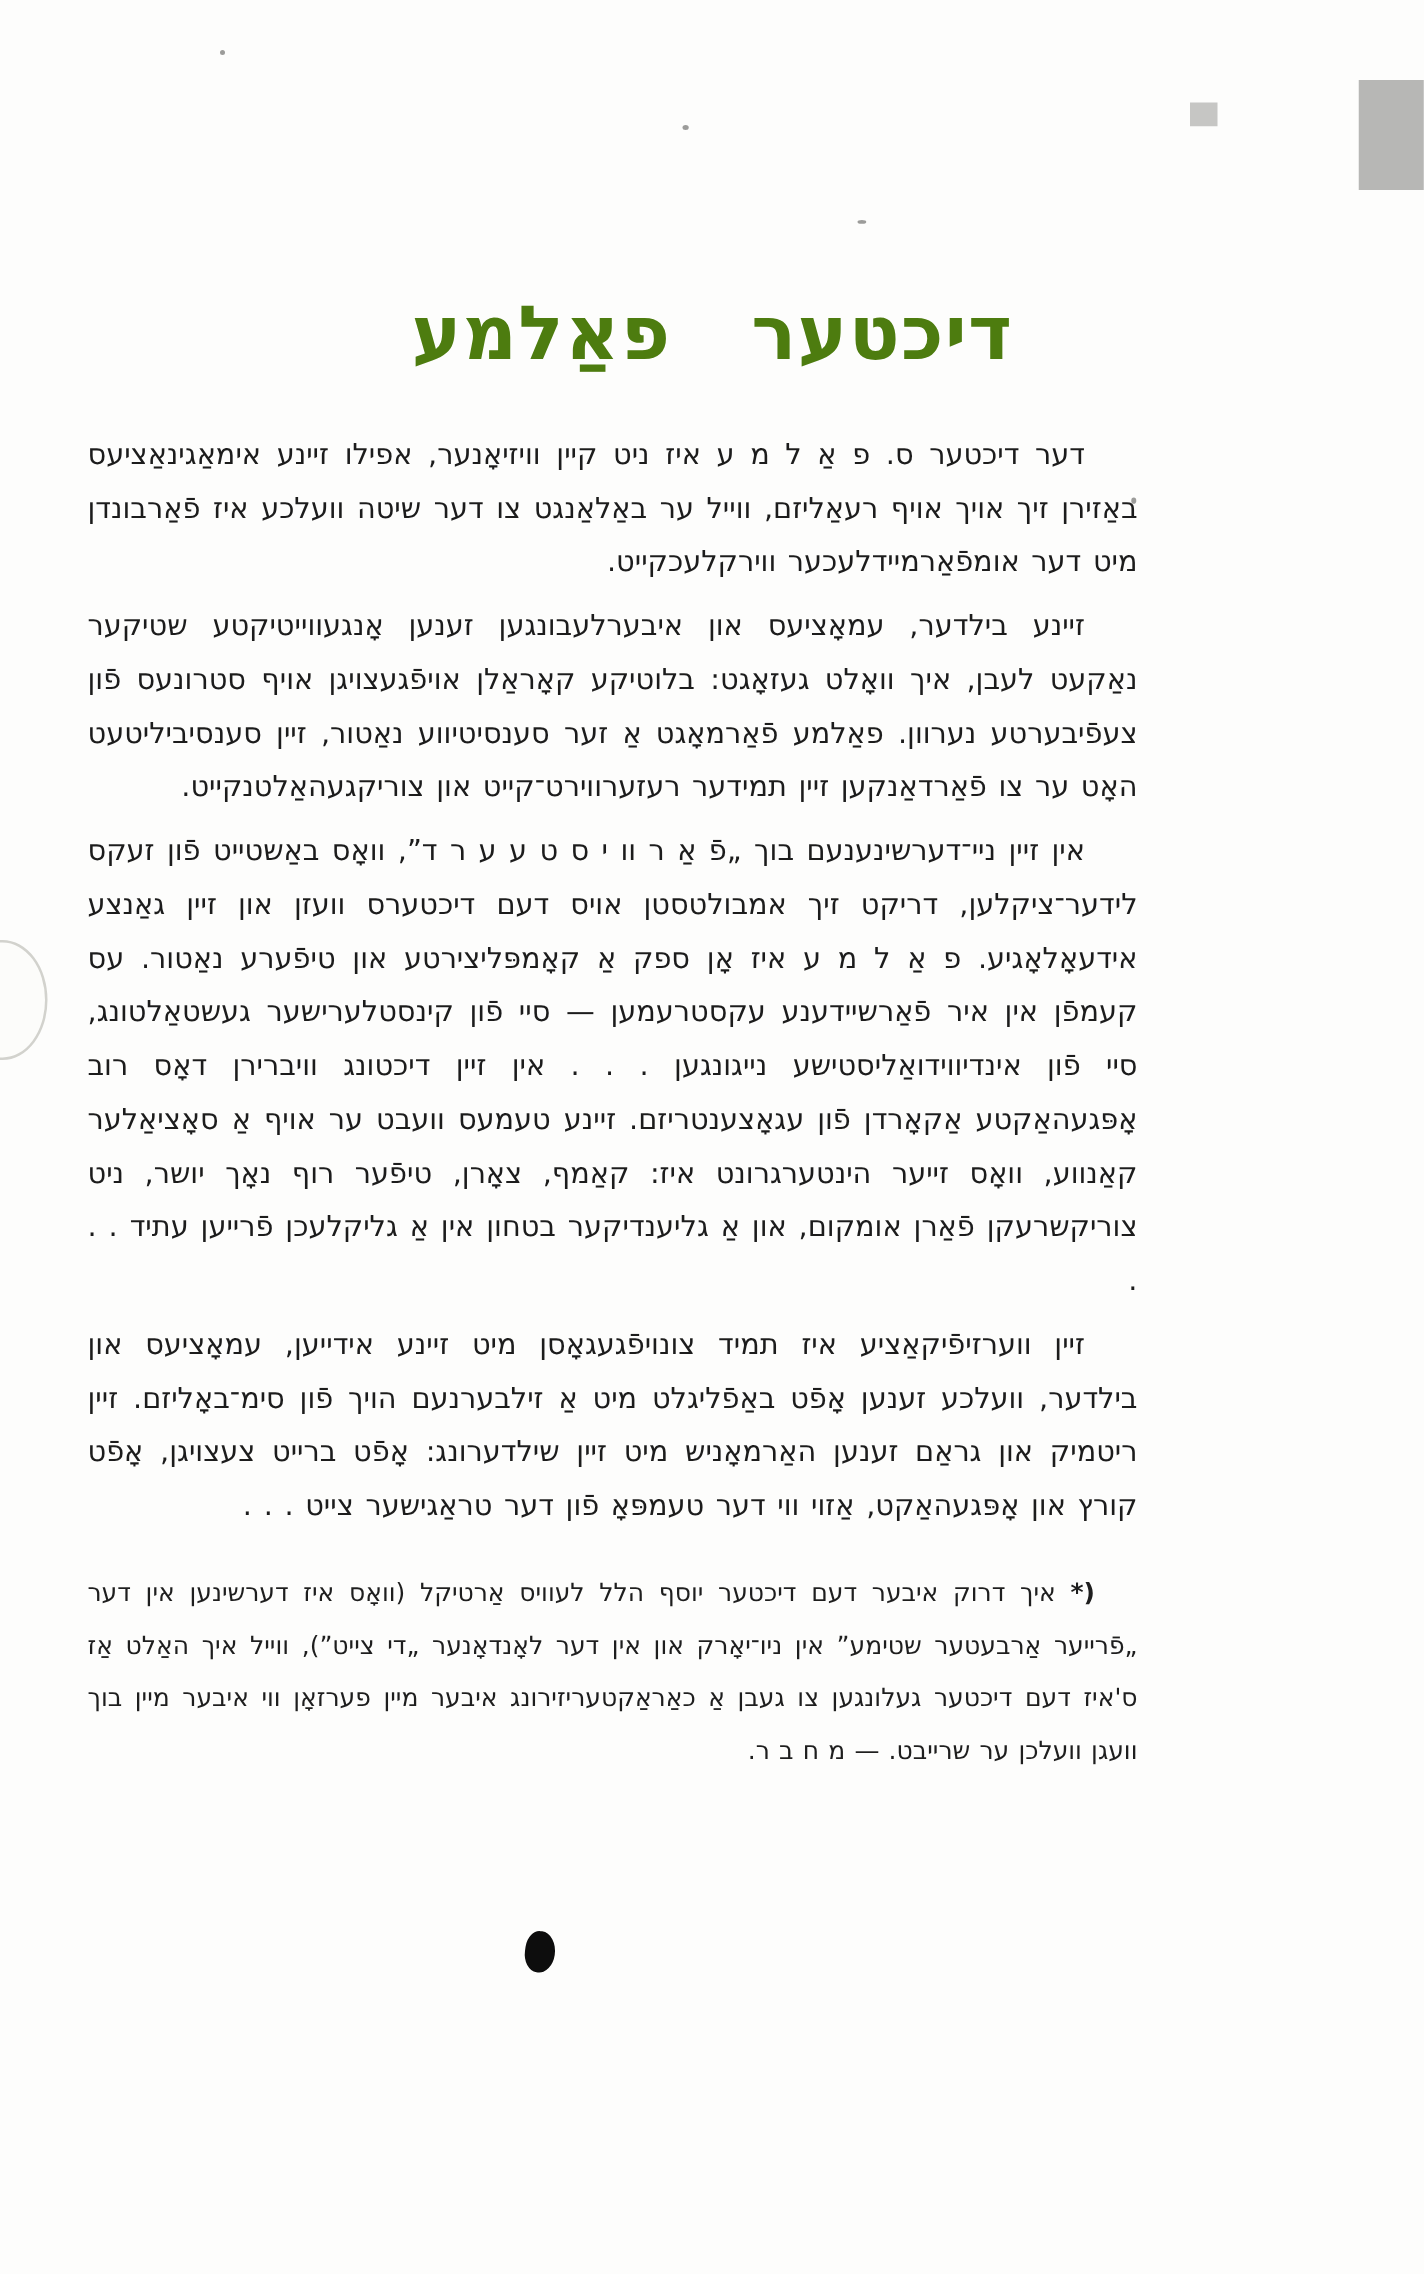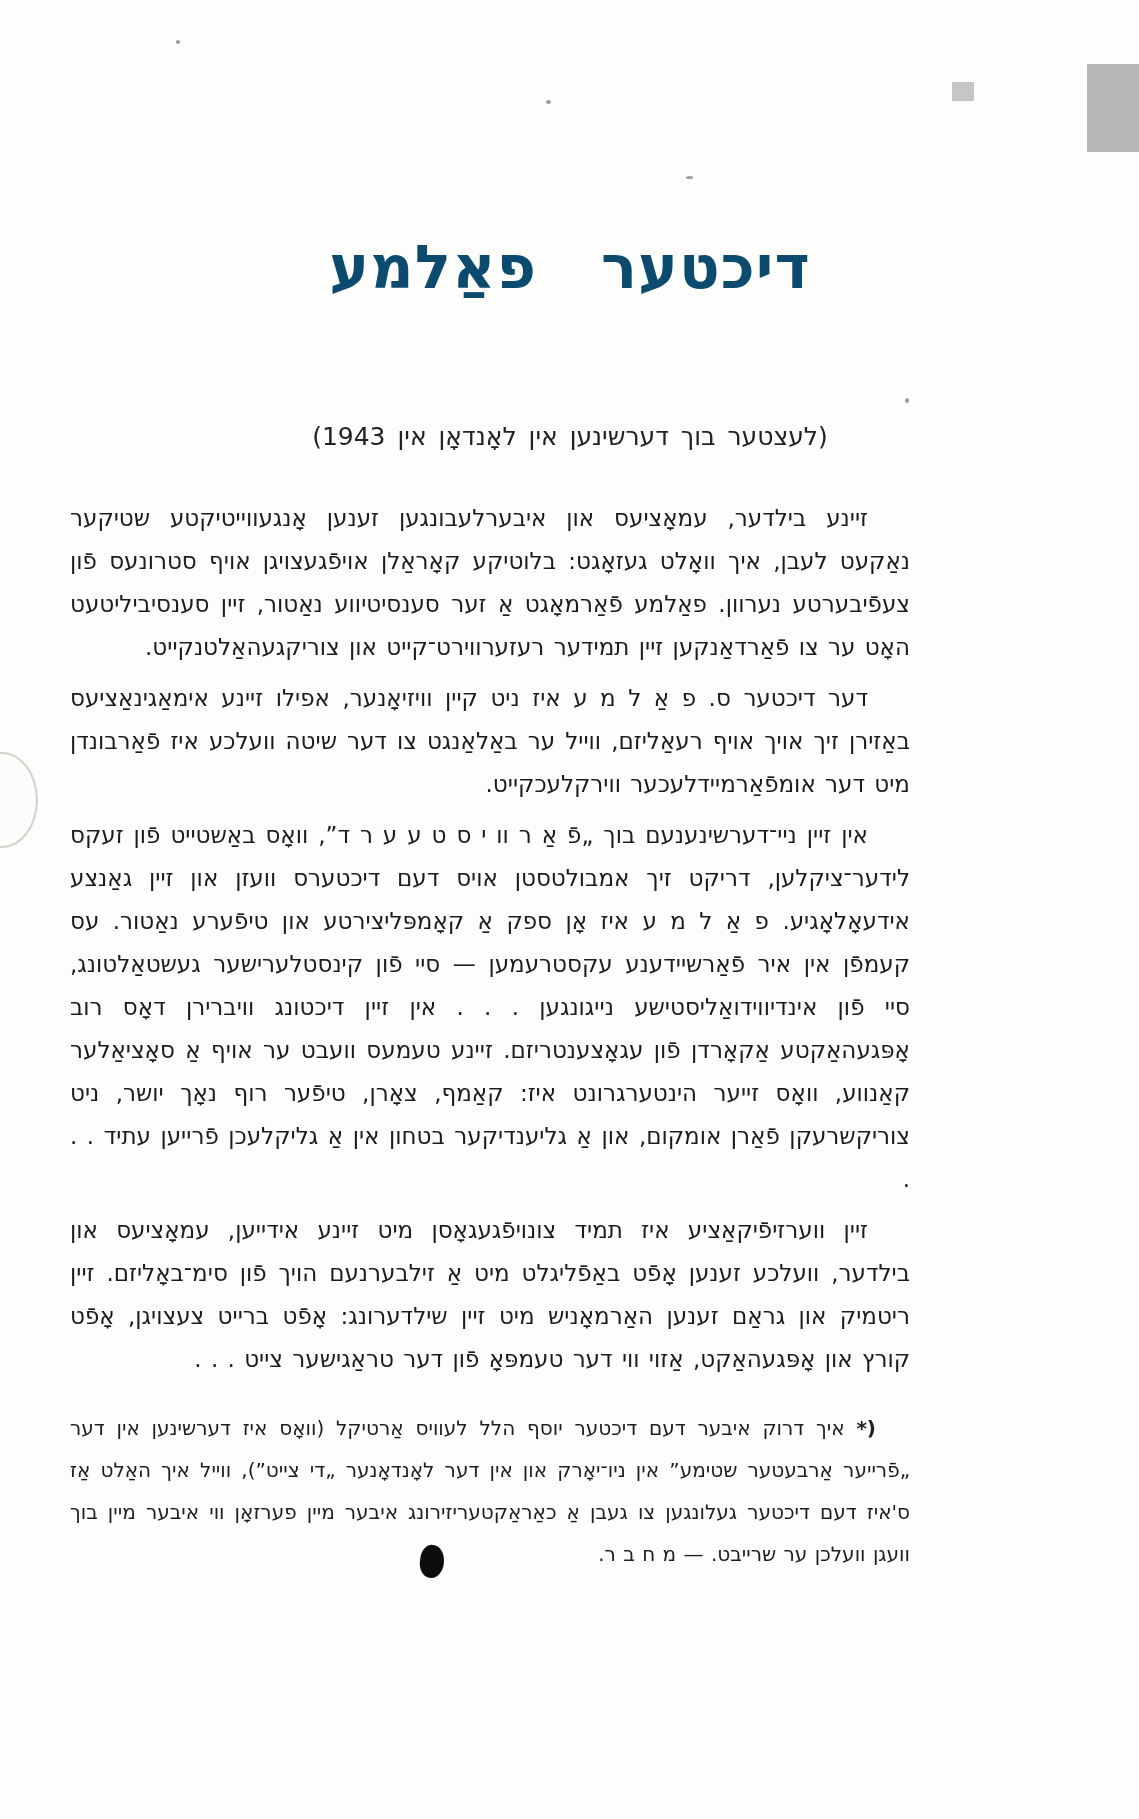--- a/index.html
+++ b/index.html
@@ -11,21 +11,21 @@
     font-family:"DejaVu Sans", sans-serif;
     color:#1b1b1b;
   }
   .page{position:absolute;inset:0;direction:rtl;}
   .content{margin:0 229px 0 70px;padding-top:235px;}
 
   
   .heading{text-align:center;transform:translateX(80px);}
   .title-line{
     margin:0;font-weight:bold;font-size:60px;line-height:64px;
-    letter-spacing:1px;color:#0c4a6e;
+    letter-spacing:1px;color:#4d7c0f;
   }
   .title-line.first{word-spacing:42px;}
   .title-line.second{margin-top:44px;word-spacing:14px;}
   .title-mark{font-size:22px;font-weight:bold;vertical-align:18px;letter-spacing:0;}
   .subtitle{
     margin:122px 0 0;font-size:25px;line-height:32px;color:#222;
     word-spacing:4px;
   }
   .byline{margin:44px 0 0;font-size:26px;line-height:40px;color:#1d1d1d;}
   .byline .author{font-weight:bold;font-size:30px;letter-spacing:2px;margin-right:10px;}
@@ -73,26 +73,25 @@
   <div class="artifact speck s3"></div>
   <div class="artifact speck s4"></div>
   <div class="artifact ink-smudge"></div>
 
   <div class="content">
 
     <header class="heading">
       <h1 class="title-line first">
         <span>דיכטער פאַלמע</span>
       </h1>
-      <p class="subtitle">(לעצטער בוך דערשינען אין לאָנדאָן אין 1943)</p>
     </header>
 
     <main class="body-text">
+      <p class="para">דער דיכטער ס. פ אַ ל מ ע איז ניט קיין וויזיאָנער, אפילו זיינע אימאַגינאַציעס באַזירן זיך אויך אויף רעאַליזם, ווייל ער באַלאַנגט צו דער שיטה וועלכע איז פֿאַרבונדן מיט דער אומפֿאַרמיידלעכער ווירקלעכקייט.</p>
       <p class="para">זיינע בילדער, עמאָציעס און איבערלעבונגען זענען אָנגעווייטיקטע שטיקער נאַקעט לעבן, איך וואָלט געזאָגט: בלוטיקע קאָראַלן אויפֿגעצויגן אויף סטרונעס פֿון צעפֿיבערטע נערוון. פאַלמע פֿאַרמאָגט אַ זער סענסיטיווע נאַטור, זיין סענסיביליטעט האָט ער צו פֿאַרדאַנקען זיין תמידער רעזערווירט־קייט און צוריקגעהאַלטנקייט.</p>
-      <p class="para">דער דיכטער ס. פ אַ ל מ ע איז ניט קיין וויזיאָנער, אפילו זיינע אימאַגינאַציעס באַזירן זיך אויך אויף רעאַליזם, ווייל ער באַלאַנגט צו דער שיטה וועלכע איז פֿאַרבונדן מיט דער אומפֿאַרמיידלעכער ווירקלעכקייט.</p>
       <p class="para">אין זיין ניי־דערשינענעם בוך „פֿ אַ ר וו י ס ט ע  ע ר ד”, וואָס באַשטייט פֿון זעקס לידער־ציקלען, דריקט זיך אמבולטסטן אויס דעם דיכטערס וועזן און זיין גאַנצע אידעאָלאָגיע. פ אַ ל מ ע איז אָן ספק אַ קאָמפּליצירטע און טיפֿערע נאַטור. עס קעמפֿן אין איר פֿאַרשיידענע עקסטרעמען — סיי פֿון קינסטלערישער געשטאַלטונג, סיי פֿון אינדיווידואַליסטישע נייגונגען . . . אין זיין דיכטונג וויברירן דאָס רוב אָפּגעהאַקטע אַקאָרדן פֿון עגאָצענטריזם. זיינע טעמעס וועבט ער אויף אַ סאָציאַלער קאַנווע, וואָס זייער הינטערגרונט איז: קאַמף, צאָרן, טיפֿער רוף נאָך יושר, ניט צוריקשרעקן פֿאַרן אומקום, און אַ גליענדיקער בטחון אין אַ גליקלעכן פֿרייען עתיד . . .</p>
       <p class="para">זיין ווערזיפֿיקאַציע איז תמיד צונויפֿגעגאָסן מיט זיינע אידייען, עמאָציעס און בילדער, וועלכע זענען אָפֿט באַפֿליגלט מיט אַ זילבערנעם הויך פֿון סימ־באָליזם. זיין ריטמיק און גראַם זענען האַרמאָניש מיט זיין שילדערונג: אָפֿט ברייט צעצויגן, אָפֿט קורץ און אָפּגעהאַקט, אַזוי ווי דער טעמפּאָ פֿון דער טראַגישער צייט . . .</p>
     </main>
 
     <footer class="footnote">
       <p>
         <span class="fn-marker" dir="ltr">*)</span>
         <span>איך דרוק איבער דעם דיכטער יוסף הלל לעוויס אַרטיקל (וואָס איז דערשינען אין דער „פֿרייער אַרבעטער שטימע” אין ניו־יאָרק און אין דער לאָנדאָנער „די צייט”), ווייל איך האַלט אַז ס'איז דעם דיכטער געלונגען צו געבן אַ כאַראַקטעריזירונג איבער מיין פערזאָן ווי איבער מיין בוך וועגן וועלכן ער שרייבט. — מ ח ב ר.</span>
       </p>
     </footer>

